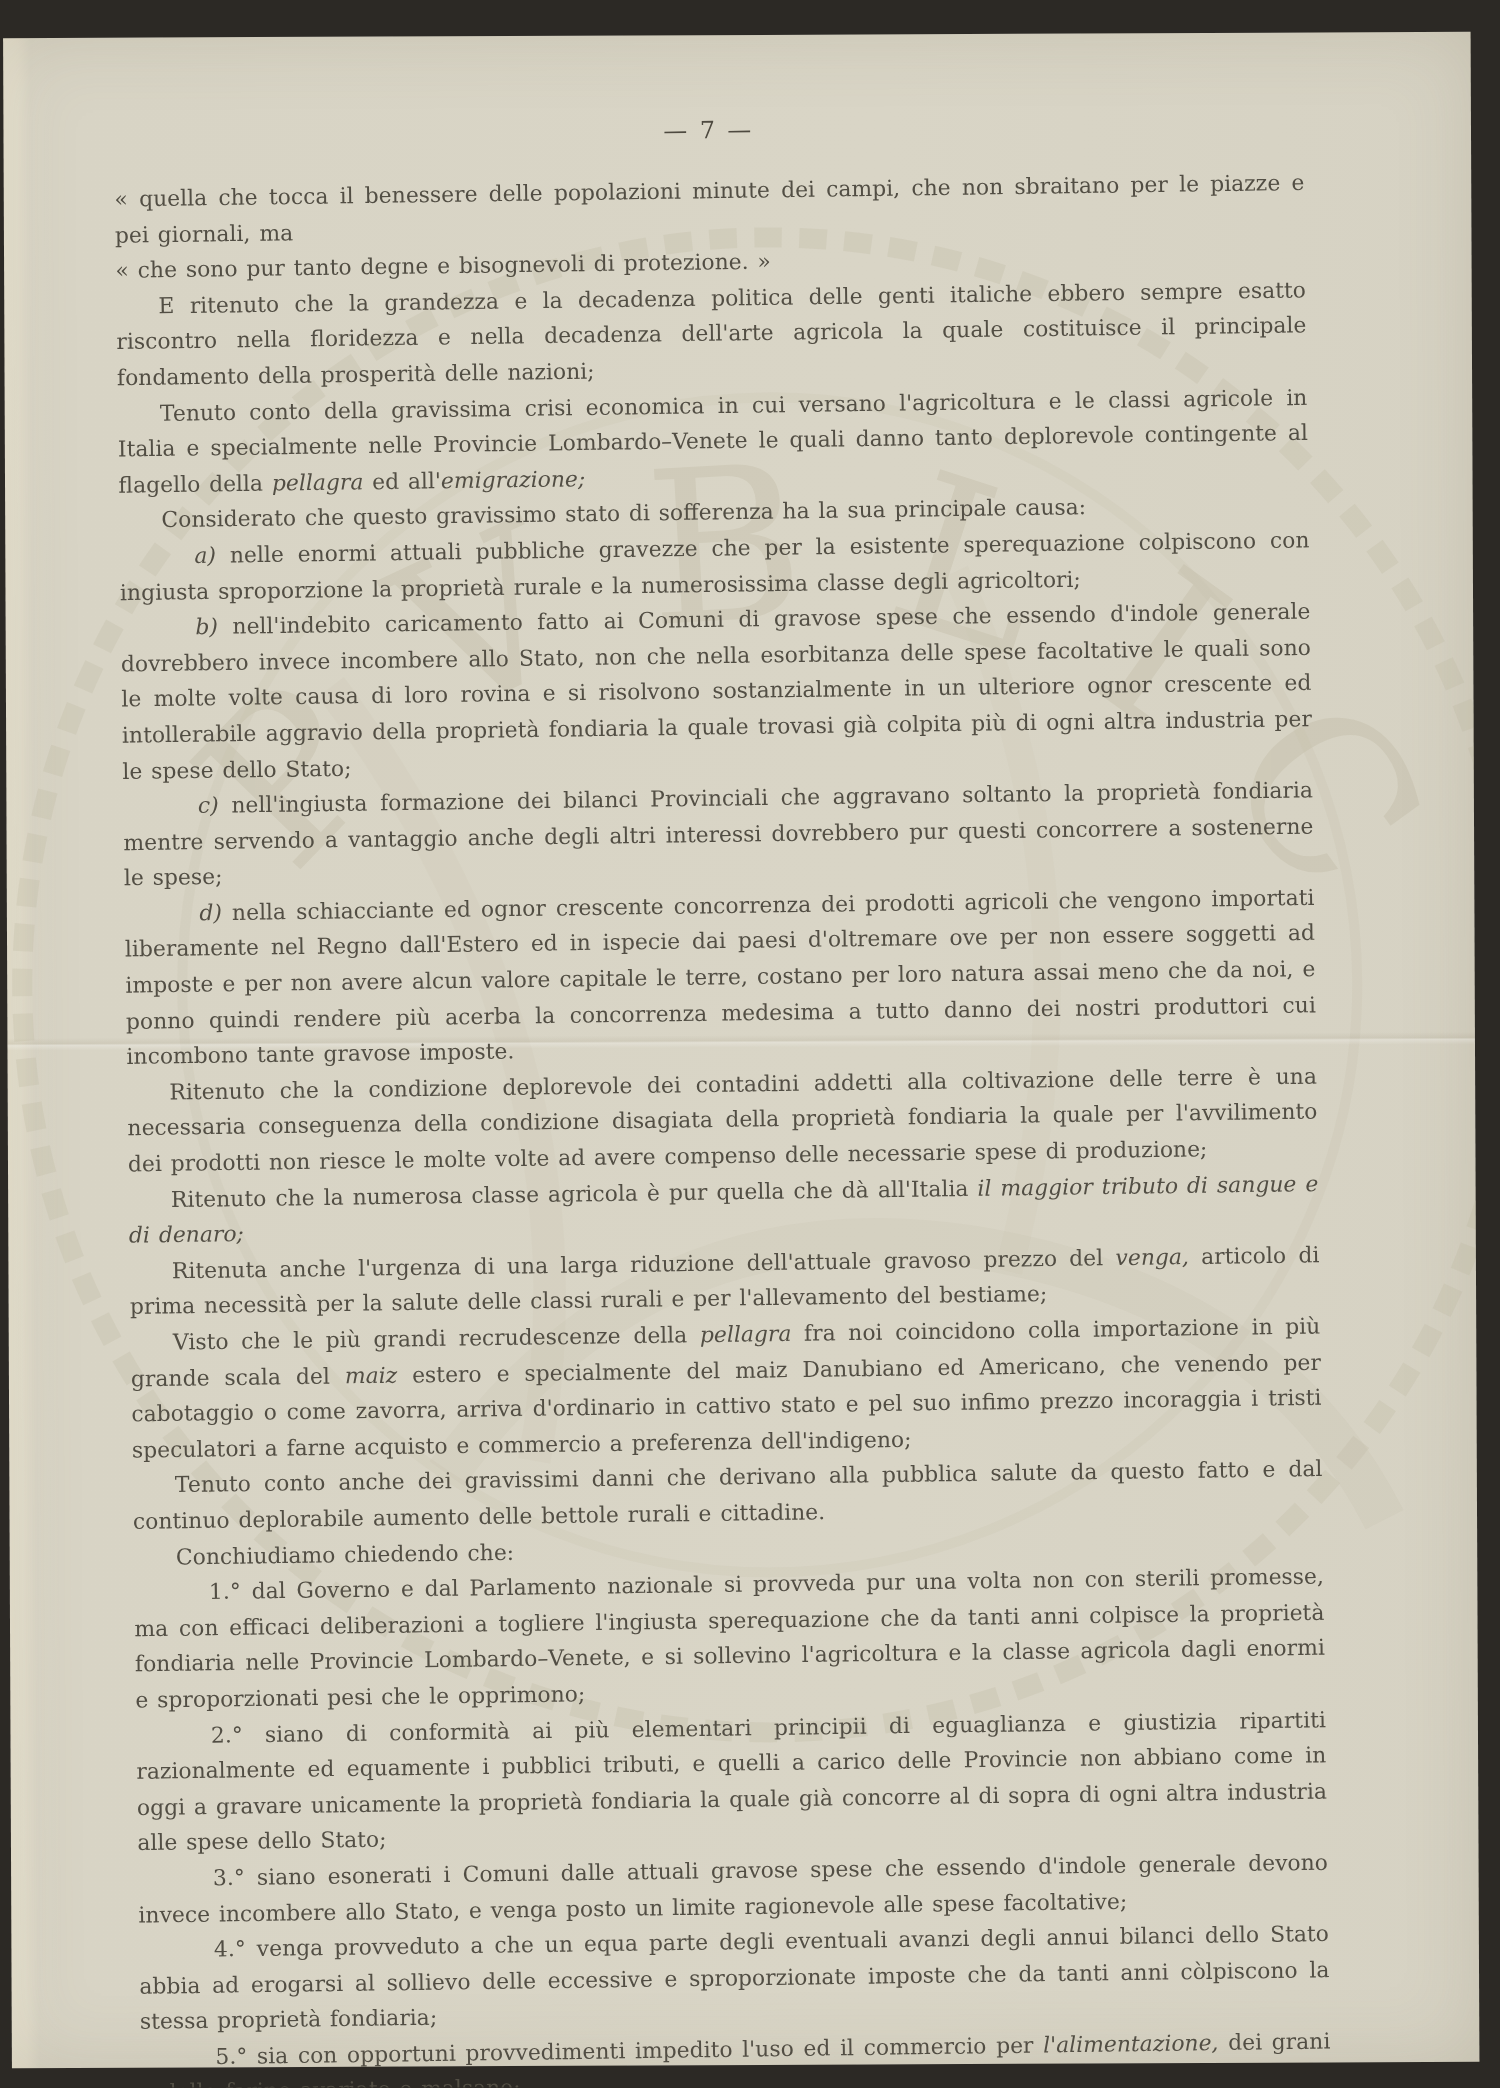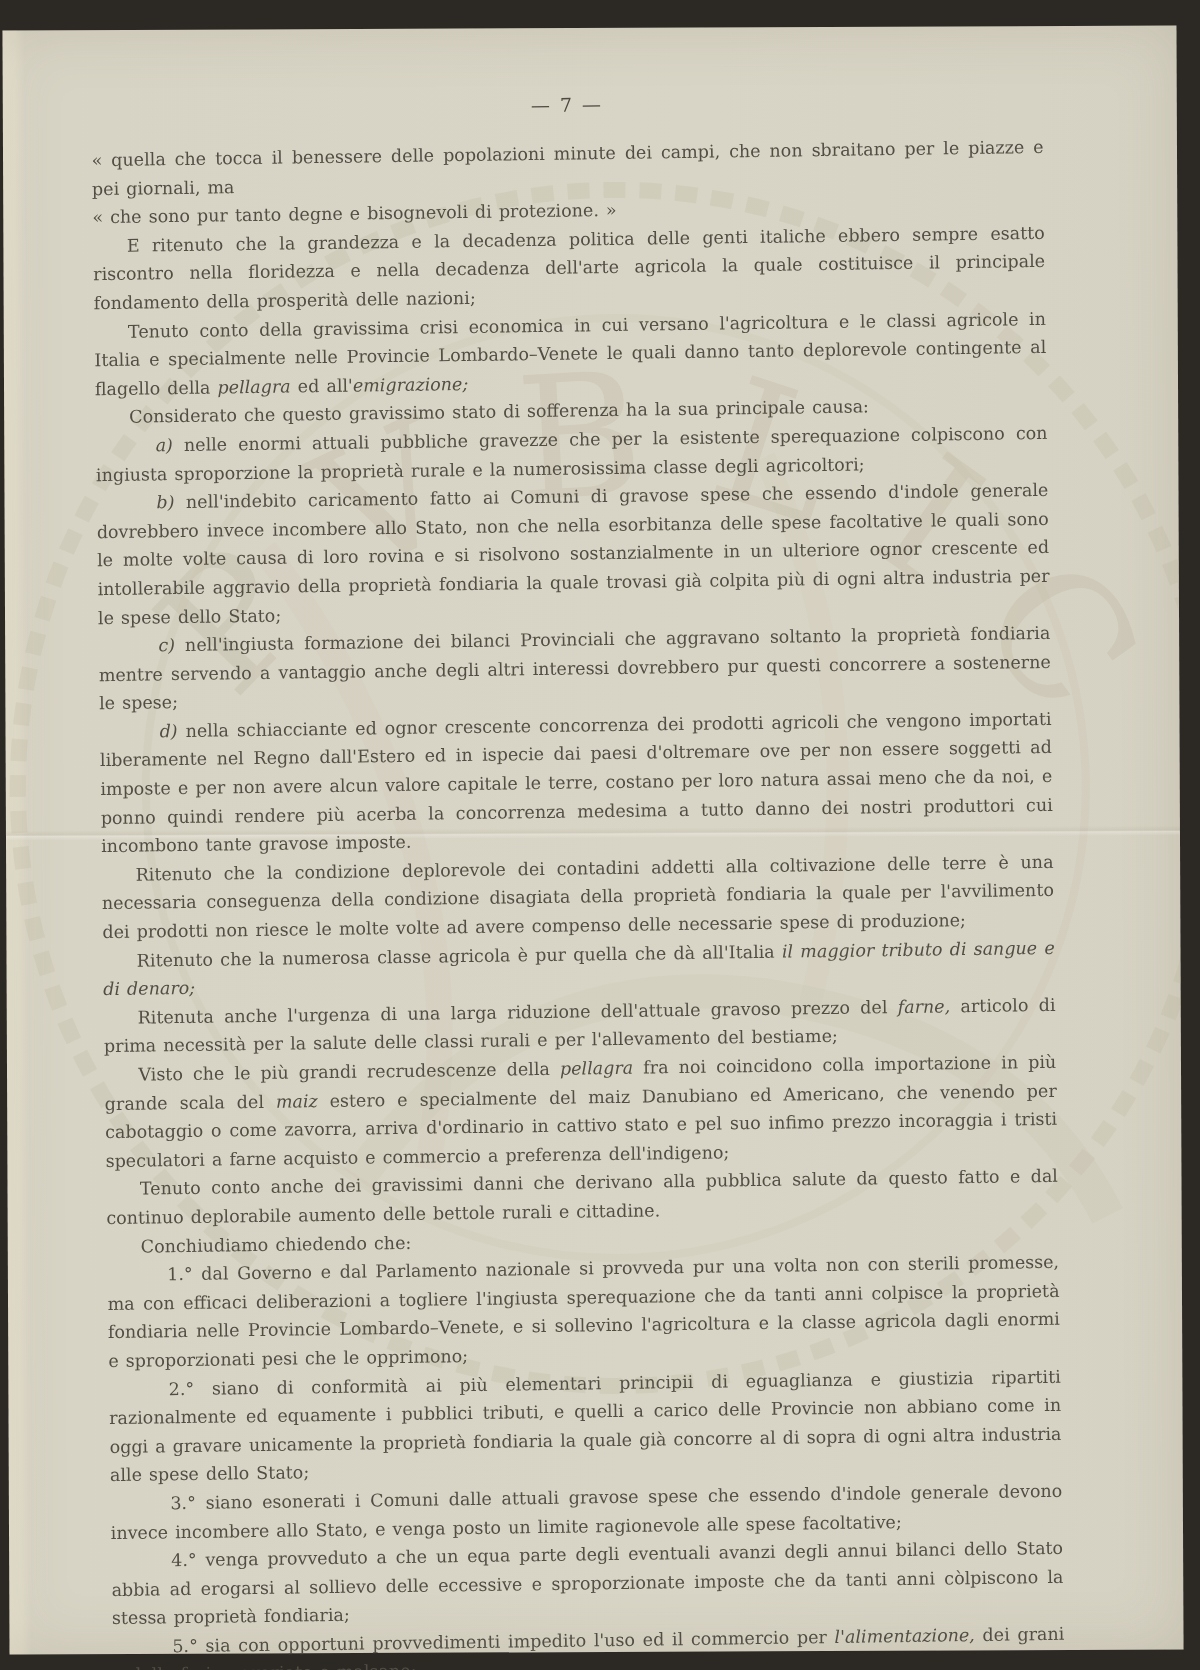--- a/index.html
+++ b/index.html
@@ -105,21 +105,21 @@
         <p class="para none"><span>« che sono pur tanto degne e bisognevoli di protezione. »</span></p>
         <p class="para ind"><span>E ritenuto che la grandezza e la decadenza politica delle genti italiche ebbero sempre esatto riscontro nella floridezza e nella decadenza dell'arte agricola la quale costituisce il principale fondamento della prosperità delle nazioni;</span></p>
         <p class="para ind"><span>Tenuto conto della gravissima crisi economica in cui versano l'agricoltura e le classi agricole in Italia e specialmente nelle Provincie Lombardo–Venete le quali danno tanto deplorevole contingente al flagello della </span><span class="it">pellagra</span><span> ed all'</span><span class="it">emigrazione;</span></p>
         <p class="para ind"><span>Considerato che questo gravissimo stato di sofferenza ha la sua principale causa:</span></p>
         <p class="para item"><span class="it">a)</span><span> nelle enormi attuali pubbliche gravezze che per la esistente sperequazione colpiscono con ingiusta sproporzione la proprietà rurale e la numerosissima classe degli agricoltori;</span></p>
         <p class="para item"><span class="it">b)</span><span> nell'indebito caricamento fatto ai Comuni di gravose spese che essendo d'indole generale dovrebbero invece incombere allo Stato, non che nella esorbitanza delle spese facoltative le quali sono le molte volte causa di loro rovina e si risolvono sostanzialmente in un ulteriore ognor crescente ed intollerabile aggravio della proprietà fondiaria la quale trovasi già colpita più di ogni altra industria per le spese dello Stato;</span></p>
         <p class="para item"><span class="it">c)</span><span> nell'ingiusta formazione dei bilanci Provinciali che aggravano soltanto la proprietà fondiaria mentre servendo a vantaggio anche degli altri interessi dovrebbero pur questi concorrere a sostenerne le spese;</span></p>
         <p class="para item"><span class="it">d)</span><span> nella schiacciante ed ognor crescente concorrenza dei prodotti agricoli che vengono importati liberamente nel Regno dall'Estero ed in ispecie dai paesi d'oltremare ove per non essere soggetti ad imposte e per non avere alcun valore capitale le terre, costano per loro natura assai meno che da noi, e ponno quindi rendere più acerba la concorrenza medesima a tutto danno dei nostri produttori cui incombono tante gravose imposte.</span></p>
         <p class="para ind"><span>Ritenuto che la condizione deplorevole dei contadini addetti alla coltivazione delle terre è una necessaria conseguenza della condizione disagiata della proprietà fondiaria la quale per l'avvilimento dei prodotti non riesce le molte volte ad avere compenso delle necessarie spese di produzione;</span></p>
         <p class="para ind"><span>Ritenuto che la numerosa classe agricola è pur quella che dà all'Italia </span><span class="it">il maggior tributo di sangue e di denaro;</span></p>
-        <p class="para ind"><span>Ritenuta anche l'urgenza di una larga riduzione dell'attuale gravoso prezzo del </span><span class="it">farne,</span><span> articolo di prima necessità per la salute delle classi rurali e per l'allevamento del bestiame;</span></p>
+        <p class="para ind"><span>Ritenuta anche l'urgenza di una larga riduzione dell'attuale gravoso prezzo del </span><span class="it">venga,</span><span> articolo di prima necessità per la salute delle classi rurali e per l'allevamento del bestiame;</span></p>
         <p class="para ind"><span>Visto che le più grandi recrudescenze della </span><span class="it">pellagra</span><span> fra noi coincidono colla importazione in più grande scala del </span><span class="it">maiz</span><span> estero e specialmente del maiz Danubiano ed Americano, che venendo per cabotaggio o come zavorra, arriva d'ordinario in cattivo stato e pel suo infimo prezzo incoraggia i tristi speculatori a farne acquisto e commercio a preferenza dell'indigeno;</span></p>
         <p class="para ind"><span>Tenuto conto anche dei gravissimi danni che derivano alla pubblica salute da questo fatto e dal continuo deplorabile aumento delle bettole rurali e cittadine.</span></p>
         <p class="para ind"><span>Conchiudiamo chiedendo che:</span></p>
         <p class="para item"><span>1.° dal Governo e dal Parlamento nazionale si provveda pur una volta non con sterili promesse, ma con efficaci deliberazioni a togliere l'ingiusta sperequazione che da tanti anni colpisce la proprietà fondiaria nelle Provincie Lombardo–Venete, e si sollevino l'agricoltura e la classe agricola dagli enormi e sproporzionati pesi che le opprimono;</span></p>
         <p class="para item"><span>2.° siano di conformità ai più elementari principii di eguaglianza e giustizia ripartiti razionalmente ed equamente i pubblici tributi, e quelli a carico delle Provincie non abbiano come in oggi a gravare unicamente la proprietà fondiaria la quale già concorre al di sopra di ogni altra industria alle spese dello Stato;</span></p>
         <p class="para item"><span>3.° siano esonerati i Comuni dalle attuali gravose spese che essendo d'indole generale devono invece incombere allo Stato, e venga posto un limite ragionevole alle spese facoltative;</span></p>
         <p class="para item"><span>4.° venga provveduto a che un equa parte degli eventuali avanzi degli annui bilanci dello Stato abbia ad erogarsi al sollievo delle eccessive e sproporzionate imposte che da tanti anni còlpiscono la stessa proprietà fondiaria;</span></p>
         <p class="para item"><span>5.° sia con opportuni provvedimenti impedito l'uso ed il commercio per </span><span class="it">l'alimentazione,</span><span> dei grani e delle farine avariate e malsane;</span></p>
       </div>
 

